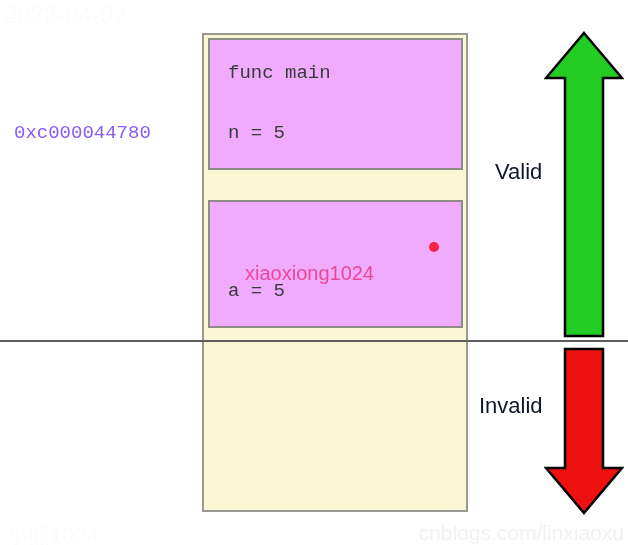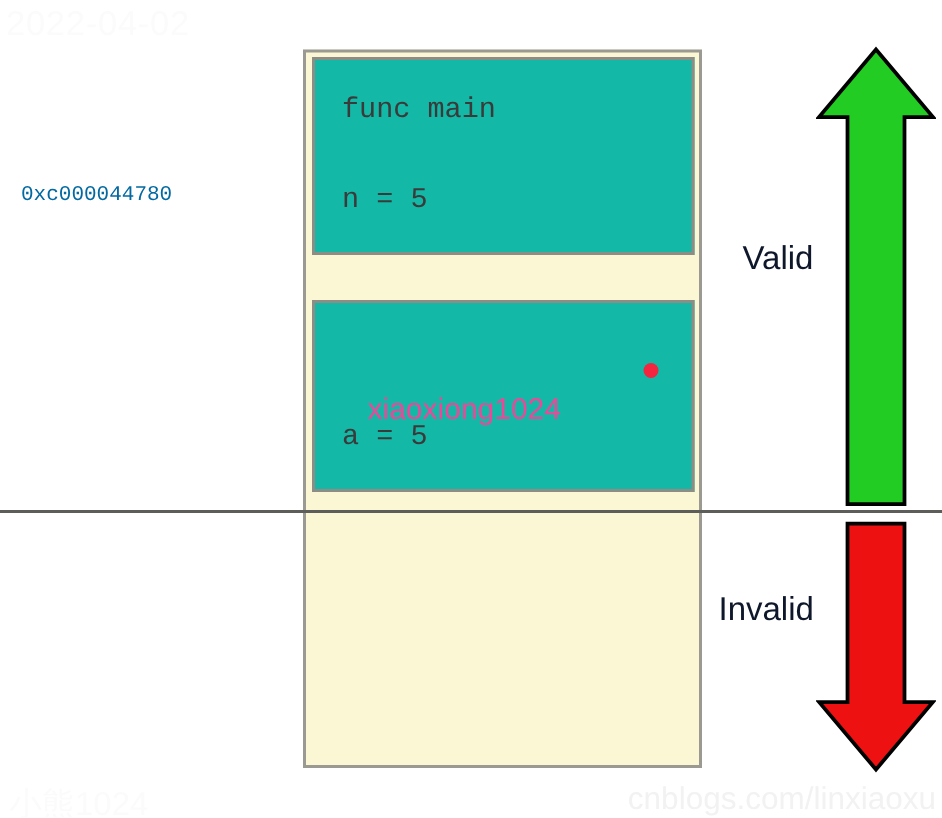--- a/index.html
+++ b/index.html
@@ -48,22 +48,22 @@
     top: 262px;
     font-size: 20px;
     color: #ec4899;
     z-index: 6;
   }
 
   
   .addr-label {
     position: absolute;
     font-family: "Liberation Mono", "DejaVu Sans Mono", monospace;
-    font-size: 14px;
-    color: #0369a1;
+    font-size: 19px;
+    color: #8b5cf6;
     white-space: nowrap;
     letter-spacing: 0px;
   }
   #addr-top  { left: 14px; top: 122px; }
   #addr-bot  { left: 14px; top: 283px; }
 
   
   #memory-block {
     position: absolute;
     left: 202px;
@@ -72,21 +72,21 @@
     height: 479px;
     background: #fbf7d5;
     border: 2px solid #9a9a92;
     box-sizing: border-box;
   }
 
   .frame-box {
     position: absolute;
     left: 208px;
     width: 255px;
-    background: #14b8a6;
+    background: #f0abfc;
     border: 2px solid #8d8d85;
     box-sizing: border-box;
     z-index: 4;
   }
   #frame-main    { top: 38px;  height: 132px; }
   #frame-println { top: 200px; height: 128px; }
 
   .frame-text {
     position: absolute;
     font-family: "Liberation Mono", "DejaVu Sans Mono", monospace;

